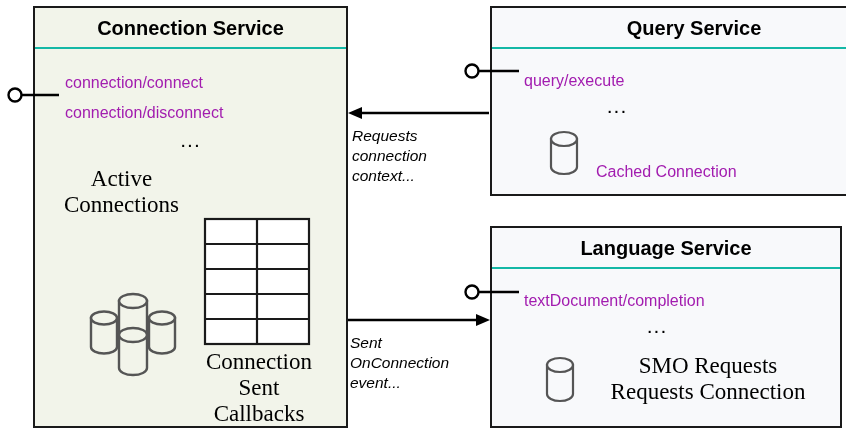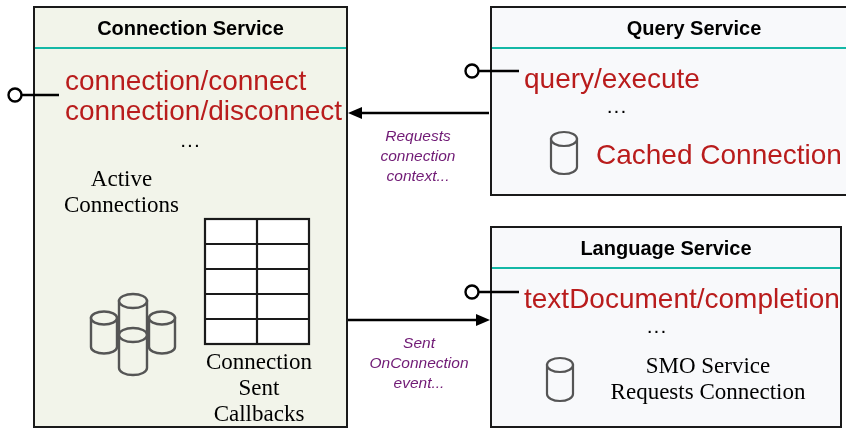--- a/index.html
+++ b/index.html
@@ -55,24 +55,25 @@
   #language-service {
     left: 490px;
     top: 226px;
     width: 352px;
     height: 202px;
     background: #f8f9fb;
   }
   
   .api-line {
     position: absolute;
-    font-size: 28px;
-    color: #b91c1c;
+    font-size: 16px;
+    color: #a21caf;
     white-space: nowrap;
     line-height: 1;
+    margin-top: 8px;
   }
   .ellipsis-line {
     position: absolute;
     font-size: 21px;
     color: #000000;
     text-align: center;
     line-height: 1;
     letter-spacing: 1px;
   }
   .label-block {
@@ -81,22 +82,21 @@
     color: #000000;
     text-align: center;
     line-height: 1.14;
     font-family: Liberation Serif, serif;
   }
   
   .arrow-label {
     position: absolute;
     font-size: 15.5px;
     font-style: italic;
-    color: #701a75;
-    text-align: center;
+    color: #000000;
     line-height: 1.28;
     white-space: nowrap;
   }
   svg.overlay {
     position: absolute;
     left: 0;
     top: 0;
     width: 846px;
     height: 436px;
     pointer-events: none;
@@ -160,39 +160,39 @@
       <div class="api-line" style="left:32px; top:16px;text-align:right;">query/execute</div>
       <div class="ellipsis-line" style="left:0; top:46px; width:250px;">...</div>
 
       <svg class="db-icon" style="left:56px; top:80px;" width="38" height="48" viewBox="0 0 38 48">
         <g fill="#f8f9fb" stroke="#555555" stroke-width="2.2">
           <path d="M3,10 L3,38 A13,7 0 0 0 29,38 L29,10 Z"></path>
           <ellipse cx="16" cy="10" rx="13" ry="7"></ellipse>
         </g>
       </svg>
 
-      <div class="api-line" style="left:104px; top:92px;text-align:center;">Cached Connection</div>
+      <div class="api-line" style="left:104px; top:107px;text-align:center;">Cached Connection</div>
     </div>
   </div>
 
   <div class="component" id="language-service">
     <div class="component-title">Language Service</div>
     <div class="component-body">
       <div class="api-line" style="left:32px; top:16px;">textDocument/completion</div>
       <div class="ellipsis-line" style="left:0; top:46px; width:330px;">...</div>
 
       <svg class="db-icon" style="left:52px; top:86px;" width="38" height="50" viewBox="0 0 38 50">
         <g fill="#f8f9fb" stroke="#555555" stroke-width="2.2">
           <path d="M3,10 L3,39 A13,7 0 0 0 29,39 L29,10 Z"></path>
           <ellipse cx="16" cy="10" rx="13" ry="7"></ellipse>
         </g>
       </svg>
 
       <div class="label-block" style="left:96px; top:84px; width:240px;">
-        <div>SMO Service</div>
+        <div>SMO Requests</div>
         <div>Requests Connection</div>
       </div>
     </div>
   </div>
 
   <svg class="overlay">
 
     <g>
       <line x1="22" y1="95" x2="59" y2="95" stroke="#000000" stroke-width="2.4"></line>
       <circle cx="15" cy="95" r="6.5" fill="#ffffff" stroke="#000000" stroke-width="2.4"></circle>

